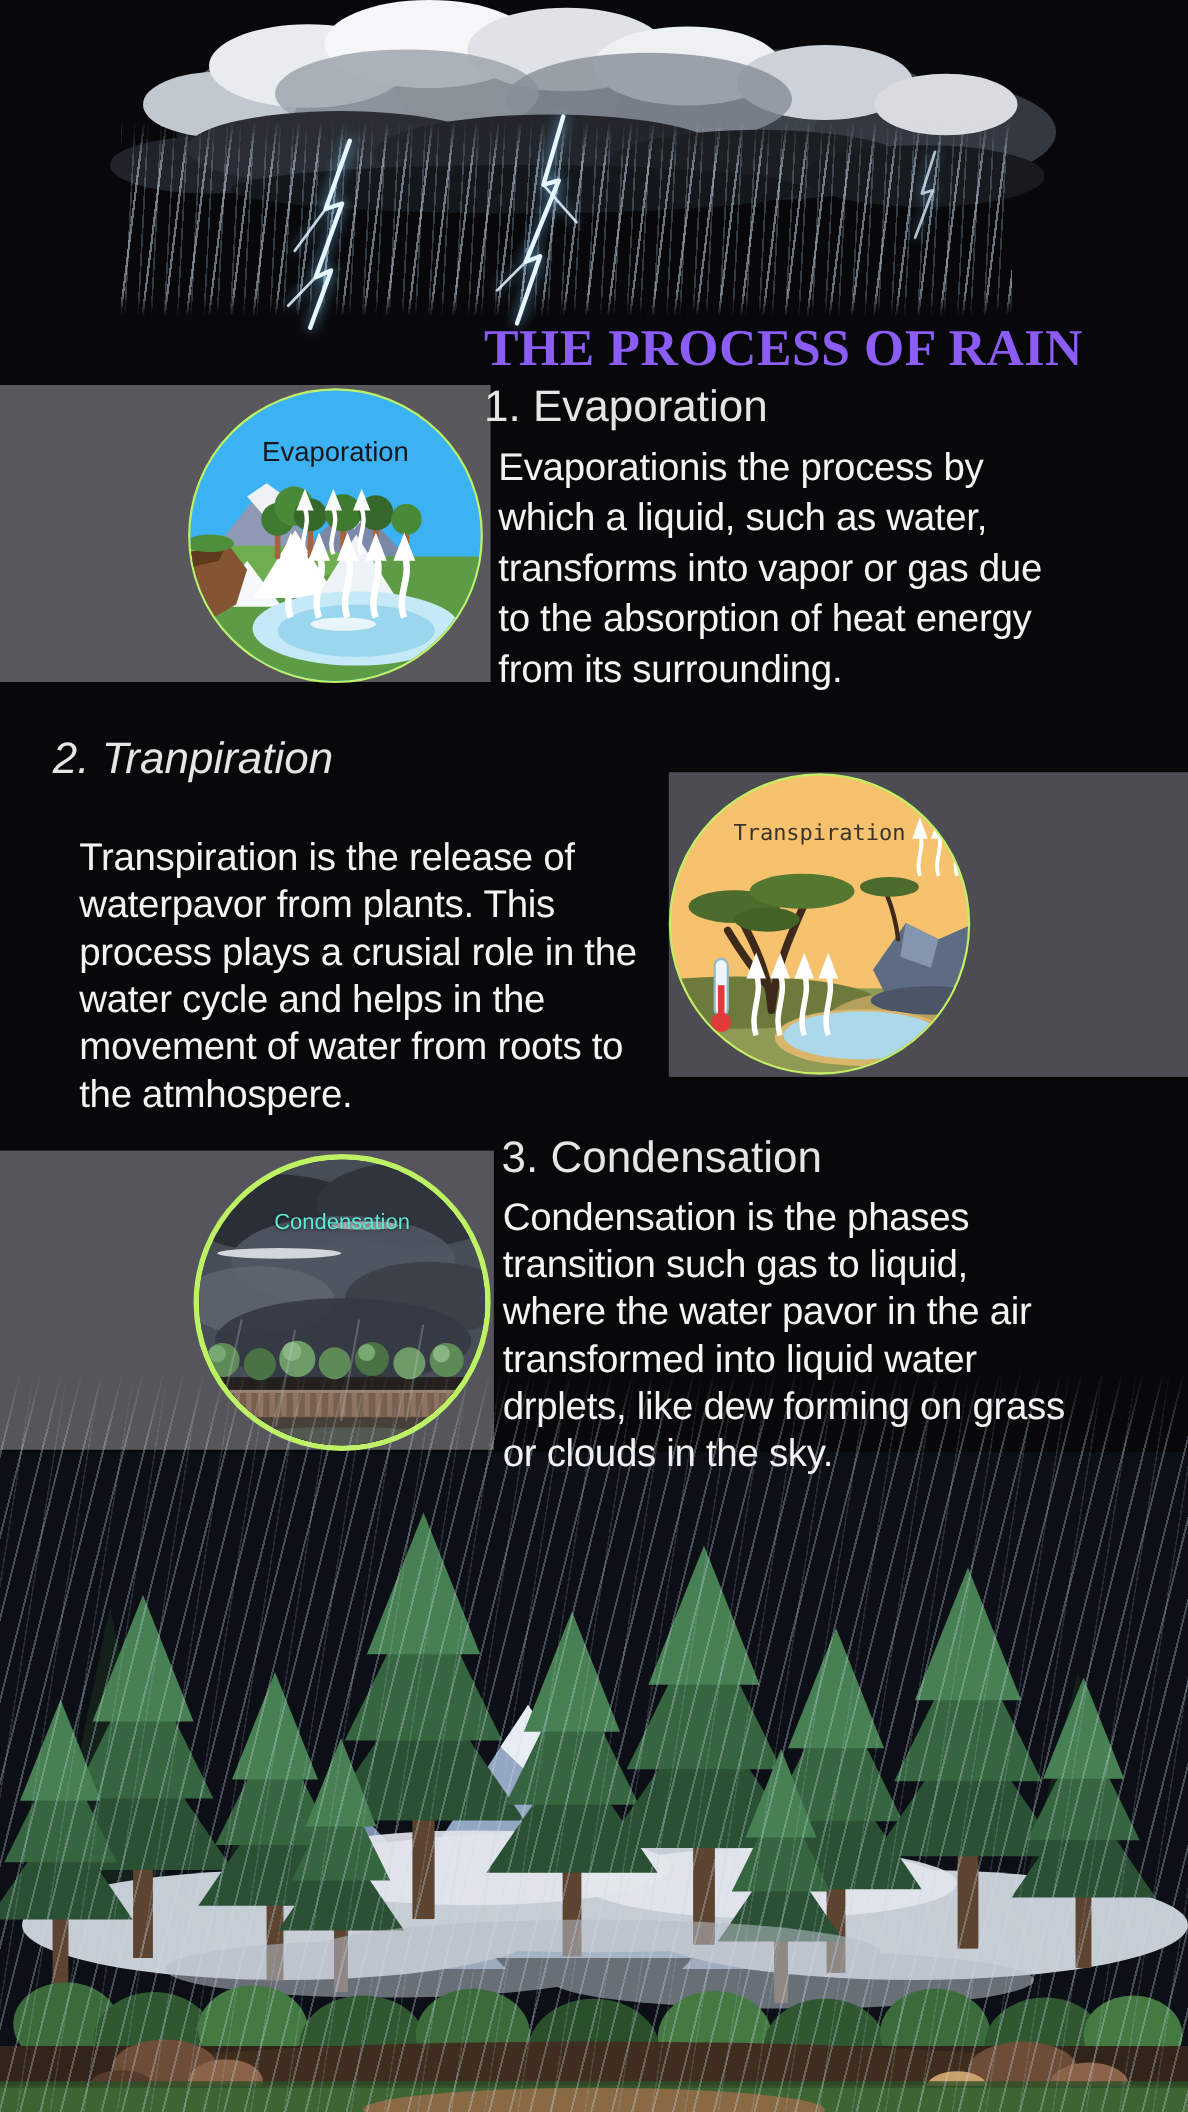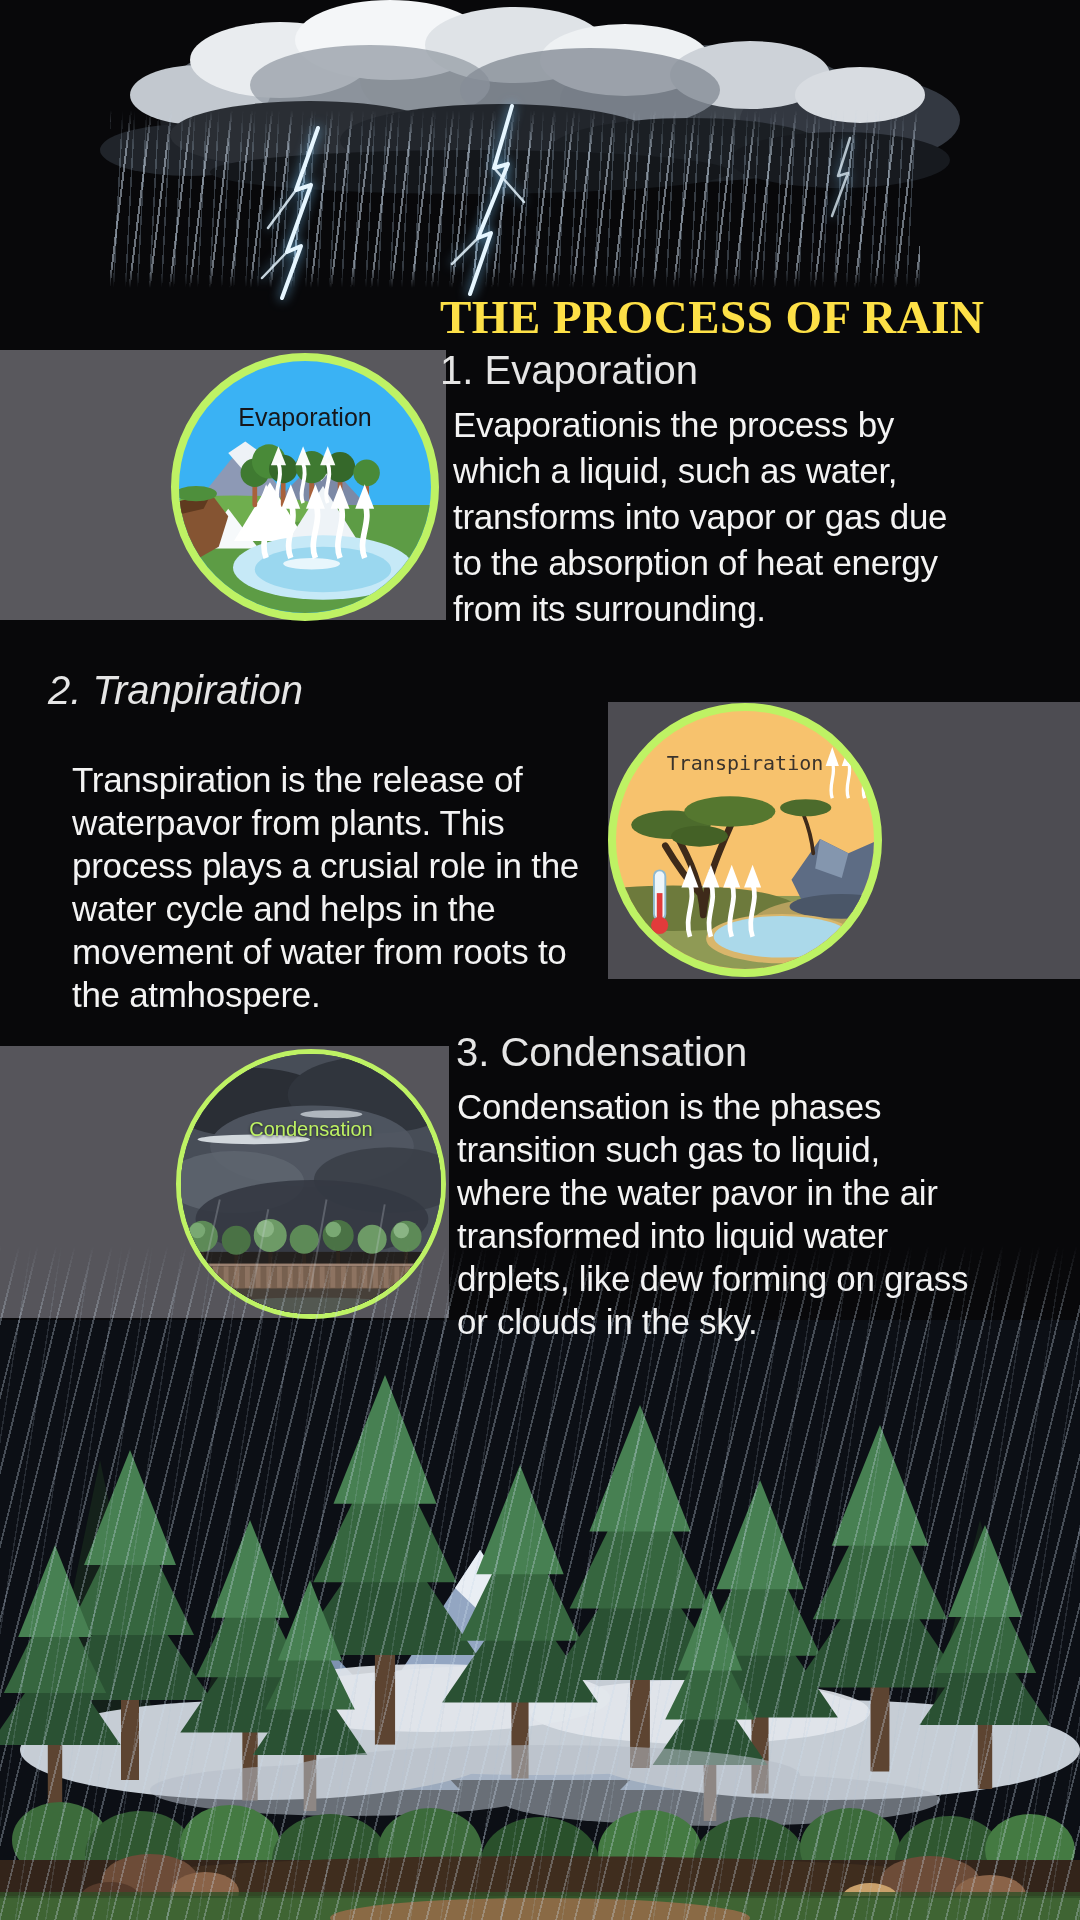--- a/index.html
+++ b/index.html
@@ -18,43 +18,43 @@
     background-image:
       repeating-linear-gradient(97deg, rgba(205,220,236,.50) 0 2px, transparent 2px 20px),
       repeating-linear-gradient(93deg, rgba(170,192,212,.28) 0 1.5px, transparent 1.5px 12px);
     -webkit-mask-image:linear-gradient(to bottom, transparent, #000 22%, #000 88%, transparent);
     mask-image:linear-gradient(to bottom, transparent, #000 22%, #000 88%, transparent);}
   .bolts{position:absolute;left:0;top:0;width:1080px;height:310px;z-index:4;
          filter:drop-shadow(0 0 6px rgba(125,205,255,.85));}
 
   
   .title{position:absolute;left:440px;top:294px;z-index:5;line-height:1;white-space:nowrap;
-         font-family:"Liberation Serif",serif;font-weight:700;font-size:47px;color:#fde047;
+         font-family:"Liberation Serif",serif;font-weight:700;font-size:47px;color:#8b5cf6;
          letter-spacing:.5px;}
   .h{position:absolute;z-index:5;line-height:1;font-size:40px;color:#e5e5e5;white-space:nowrap;}
   .h1{left:440px;top:350px;}
   .h2{left:48px;top:670px;font-style:italic;}
   .h3{left:456px;top:1032px;}
   .para{position:absolute;z-index:5;font-size:35px;color:#f3f3f3;letter-spacing:-.3px;}
   .para .bline{white-space:nowrap;}
   .p1{left:453px;top:402px;line-height:46px;}
   .p2{left:72px;top:737px;line-height:43px;margin-top:21px;}
   .p3{left:457px;top:1085px;line-height:43px;}
 
   
-  .circle{position:absolute;border-radius:50%;border:8px solid #bef264;overflow:hidden;
+  .circle{position:absolute;border-radius:50%;border:2px solid #bef264;overflow:hidden;
           z-index:4;box-sizing:border-box;}
   .circle svg{display:block;width:100%;height:100%;}
   .c-evap{left:171px;top:353px;width:268px;height:268px;background:#3ab2f4;}
   .c-tran{left:608px;top:703px;width:274px;height:274px;background:#f7c26d;}
   .c-cond{left:176px;top:1049px;width:270px;height:270px;background:#434955;border-width:5px;}
   .clabel{position:absolute;left:0;width:100%;text-align:center;z-index:6;line-height:1;}
   .l-evap{top:44px;font-size:25px;color:#16161a;}
   .l-tran{top:42px;font-family:"DejaVu Sans Mono",monospace;font-size:20px;color:#3a332c;}
-  .l-cond{top:65px;font-size:20px;color:#bef264;text-shadow:0 1px 3px rgba(0,0,0,.7);}
+  .l-cond{top:47px;font-size:20px;color:#5eead4;text-shadow:0 1px 3px rgba(0,0,0,.7);}
 
   
   .scene{position:absolute;left:0;top:1320px;width:1080px;height:600px;z-index:2;}
   .botrain{position:absolute;left:0;top:1245px;width:1080px;height:675px;z-index:6;
     background-image:
       repeating-linear-gradient(104deg, rgba(205,220,236,.30) 0 1.8px, transparent 1.8px 18px),
       repeating-linear-gradient(99deg, rgba(180,198,216,.16) 0 1.4px, transparent 1.4px 30px);
     -webkit-mask-image:linear-gradient(to bottom, transparent, #000 70px);
     mask-image:linear-gradient(to bottom, transparent, #000 70px);}
 </style>

